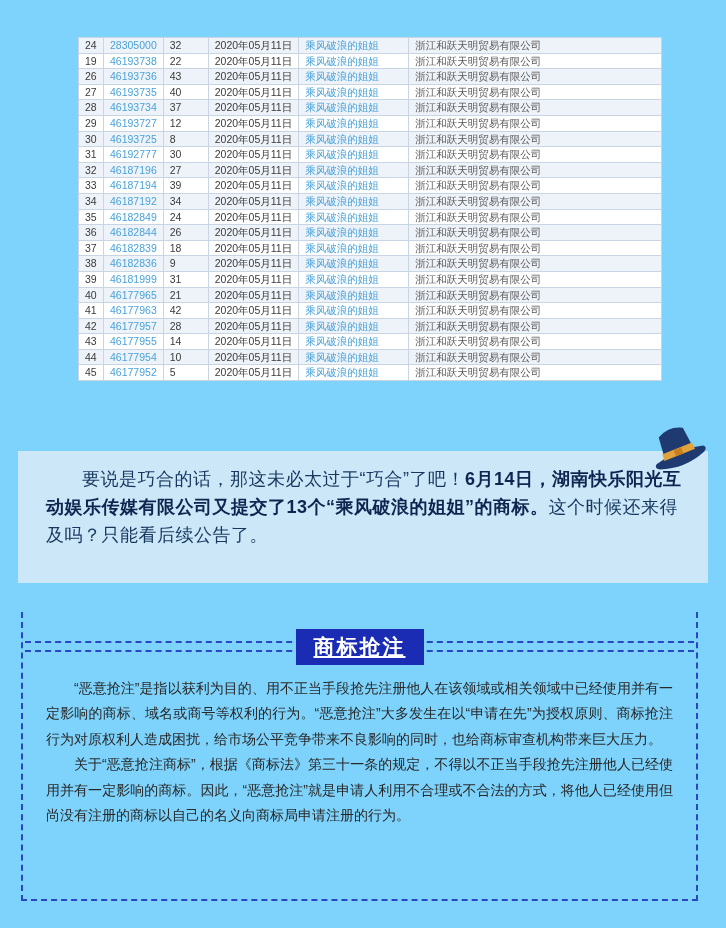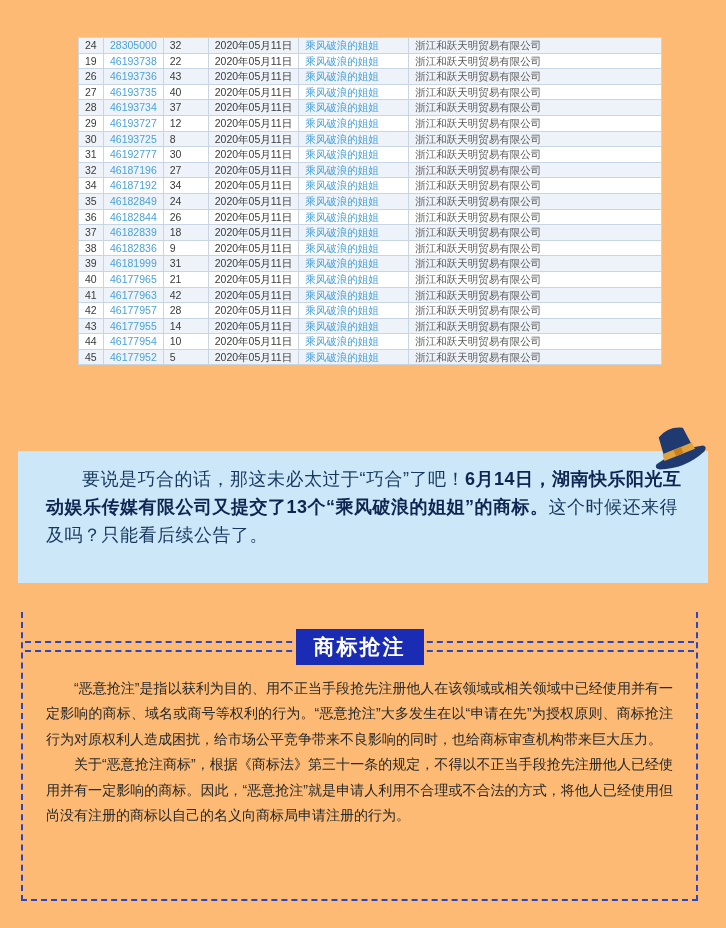--- a/index.html
+++ b/index.html
@@ -1,16 +1,16 @@
 <!DOCTYPE html>
 <html><head>
 <meta charset="utf-8">
 <style>
   html,body{margin:0;padding:0;background:#ffffff;}
-  .page{position:relative;width:726px;height:928px;background:#fdba74;overflow:hidden;
+  .page{position:relative;width:726px;height:928px;background:#7dd3fc;overflow:hidden;
         font-family:"Liberation Sans",sans-serif;}
 
   
   .tm-table{position:absolute;left:78px;top:37px;border-collapse:collapse;table-layout:fixed;
             font-size:10.5px;color:#3a3a3a;}
   .tm-table td{border:1px solid #c9d5e2;height:14.6px;line-height:14.6px;padding:0 6px;
                white-space:nowrap;overflow:hidden;}
   .tm-table tr:nth-child(odd) td{background:#eef3f9;}
   .tm-table tr:nth-child(even) td{background:#ffffff;}
   .tm-table td.c-link{color:#4aa2d9;cursor:pointer;}
@@ -25,21 +25,21 @@
   .hat{position:absolute;left:646px;top:421px;width:66px;height:60px;z-index:5;}
 
   
   .frame{position:absolute;left:21px;top:612px;width:677px;height:289px;
          border-left:2px dashed #2946c6;border-right:2px dashed #2946c6;
          border-bottom:2px dashed #2946c6;box-sizing:border-box;}
   .rule{position:absolute;left:2px;right:2px;height:0;border-top:2px dashed #2946c6;}
   .rule1{top:29px;} .rule2{top:38px;}
   .title-box{position:absolute;top:17px;left:50%;transform:translateX(-50%);
              background:#1a2cb3;color:#ffffff;font-size:21px;font-weight:bold;
-             padding:4px 18px;letter-spacing:2px;white-space:nowrap;z-index:2;}
+             padding:4px 18px;letter-spacing:2px;white-space:nowrap;z-index:2;text-decoration:underline;}
   .frame p{margin:0;padding:0 23px;font-size:14px;line-height:25.4px;color:#282828;
            text-indent:2em;text-align:justify;}
   .frame p.first{margin-top:64px;}
 </style>
 </head>
 <body>
 
 <div class="page">
 
   <table class="tm-table">
@@ -118,20 +118,28 @@
         </tr>
         <tr>
           <td class="c-idx">32</td>
           <td class="c-link">46187196</td>
           <td class="c-cls">27</td>
           <td class="c-date">2020年05月11日</td>
           <td class="c-link">乘风破浪的姐姐</td>
           <td class="c-comp">浙江和跃天明贸易有限公司</td>
         </tr>
         <tr>
+          <td class="c-idx">33</td>
+          <td class="c-link">46187194</td>
+          <td class="c-cls">39</td>
+          <td class="c-date">2020年05月11日</td>
+          <td class="c-link">乘风破浪的姐姐</td>
+          <td class="c-comp">浙江和跃天明贸易有限公司</td>
+        </tr>
+        <tr>
           <td class="c-idx">34</td>
           <td class="c-link">46187192</td>
           <td class="c-cls">34</td>
           <td class="c-date">2020年05月11日</td>
           <td class="c-link">乘风破浪的姐姐</td>
           <td class="c-comp">浙江和跃天明贸易有限公司</td>
         </tr>
         <tr>
           <td class="c-idx">35</td>
           <td class="c-link">46182849</td>

